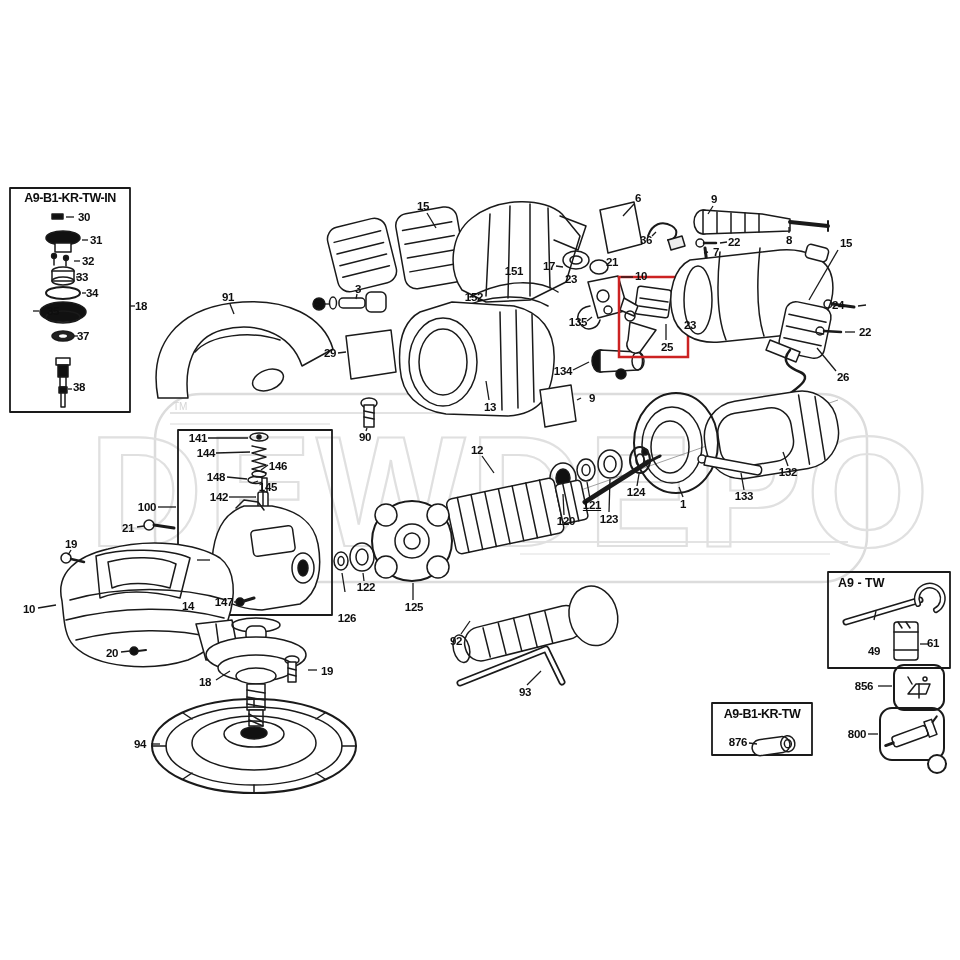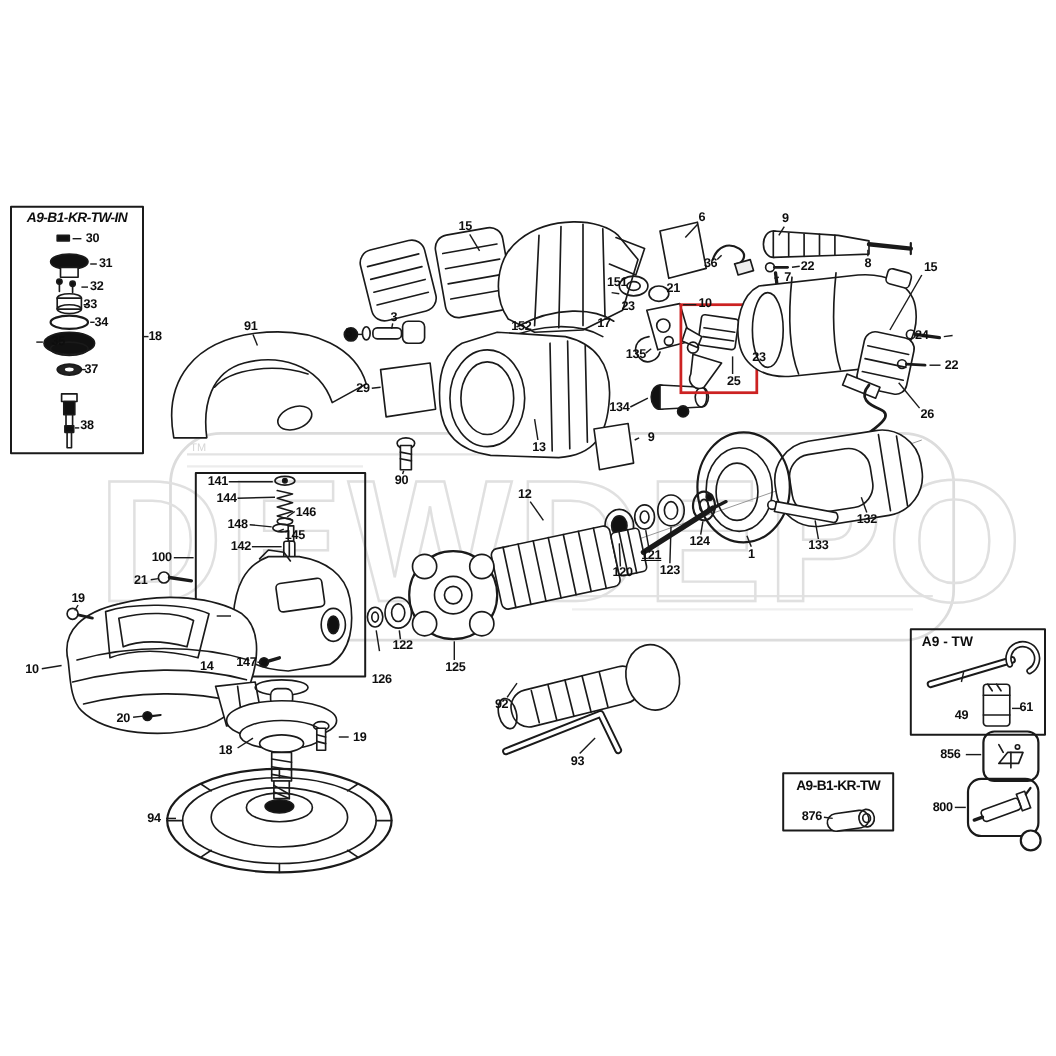--- a/index.html
+++ b/index.html
@@ -4,21 +4,21 @@
 <style>
   html,body{margin:0;padding:0;background:#fff;}
   #canvas{position:relative;width:960px;height:960px;background:#fff;overflow:hidden;
           font-family:"Liberation Sans",sans-serif;}
   svg{position:absolute;left:0;top:0;}
   .plabel{position:absolute;transform:translate(-50%,-50%);
           font:bold 11.5px "Liberation Sans",sans-serif;color:#0e0e0e;
           letter-spacing:-0.3px;white-space:nowrap;z-index:5;}
   .boxtitle{position:absolute;font:bold 12.5px "Liberation Sans",sans-serif;color:#0e0e0e;
             z-index:5;white-space:nowrap;}
-  #title-inset1{left:14px;top:191px;width:112px;text-align:center;letter-spacing:-0.5px;font-style:italic;}
+  #title-inset1{left:14px;top:191px;width:112px;text-align:center;letter-spacing:-0.5px;}
   #title-a9tw{left:838px;top:576px;}
   #title-a9b1{left:712px;top:707px;width:100px;text-align:center;letter-spacing:-0.5px;}
   .art{stroke:#1a1a1a;stroke-width:1.5;fill:none;stroke-linejoin:round;stroke-linecap:round;}
   .wm{stroke:#dcdcdc;fill:none;}
 </style>
 </head>
 <body>
 
 <div id="canvas">
 
@@ -485,23 +485,23 @@
       <div class="plabel" style="left: 96px; top: 240px;">31</div>
       <div class="plabel" style="left: 88px; top: 261px;">32</div>
       <div class="plabel" style="left: 82px; top: 277px;">33</div>
       <div class="plabel" style="left: 92px; top: 293px;">34</div>
       <div class="plabel" style="left: 23px; top: 311px; margin-left: 30px;">35</div>
       <div class="plabel" style="left: 83px; top: 336px;">37</div>
       <div class="plabel" style="left: 79px; top: 387px;">38</div>
       <div class="plabel" style="left: 141px; top: 306px;">18</div>
       <div class="plabel" style="left: 228px; top: 297px;">91</div>
       <div class="plabel" style="left: 423px; top: 206px;">15</div>
-      <div class="plabel" style="left: 514px; top: 257px; margin-left: 47px;">151</div>
+      <div class="plabel" style="left: 514px; top: 271px;">151</div>
       <div class="plabel" style="left: 474px; top: 297px;">152</div>
-      <div class="plabel" style="left: 549px; top: 266px; margin-top: 28px;">17</div>
+      <div class="plabel" style="left: 549px; top: 266px;">17</div>
       <div class="plabel" style="left: 571px; top: 279px;">23</div>
       <div class="plabel" style="left: 612px; top: 262px;">21</div>
       <div class="plabel" style="left: 638px; top: 198px;">6</div>
       <div class="plabel" style="left: 646px; top: 240px;">36</div>
       <div class="plabel" style="left: 714px; top: 199px;">9</div>
       <div class="plabel" style="left: 734px; top: 242px;">22</div>
       <div class="plabel" style="left: 716px; top: 252px;">7</div>
       <div class="plabel" style="left: 789px; top: 240px;">8</div>
       <div class="plabel" style="left: 846px; top: 243px;">15</div>
       <div class="plabel" style="left: 838px; top: 305px;">24</div>

